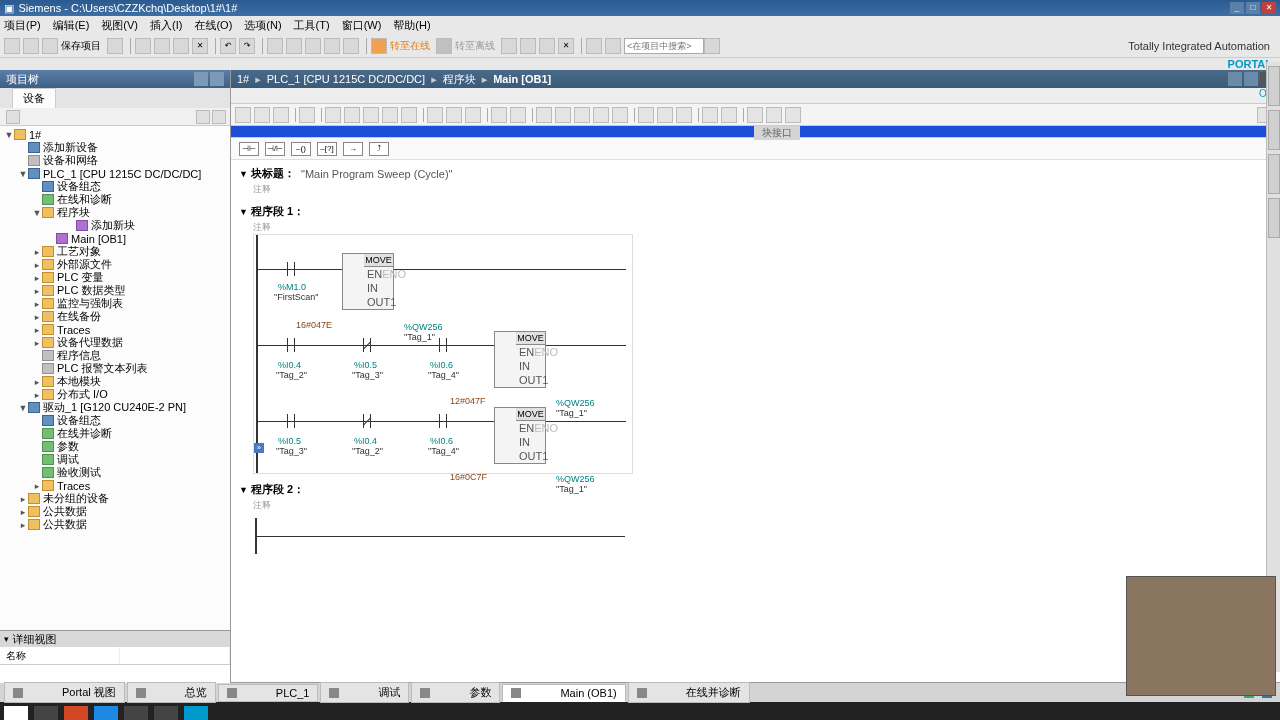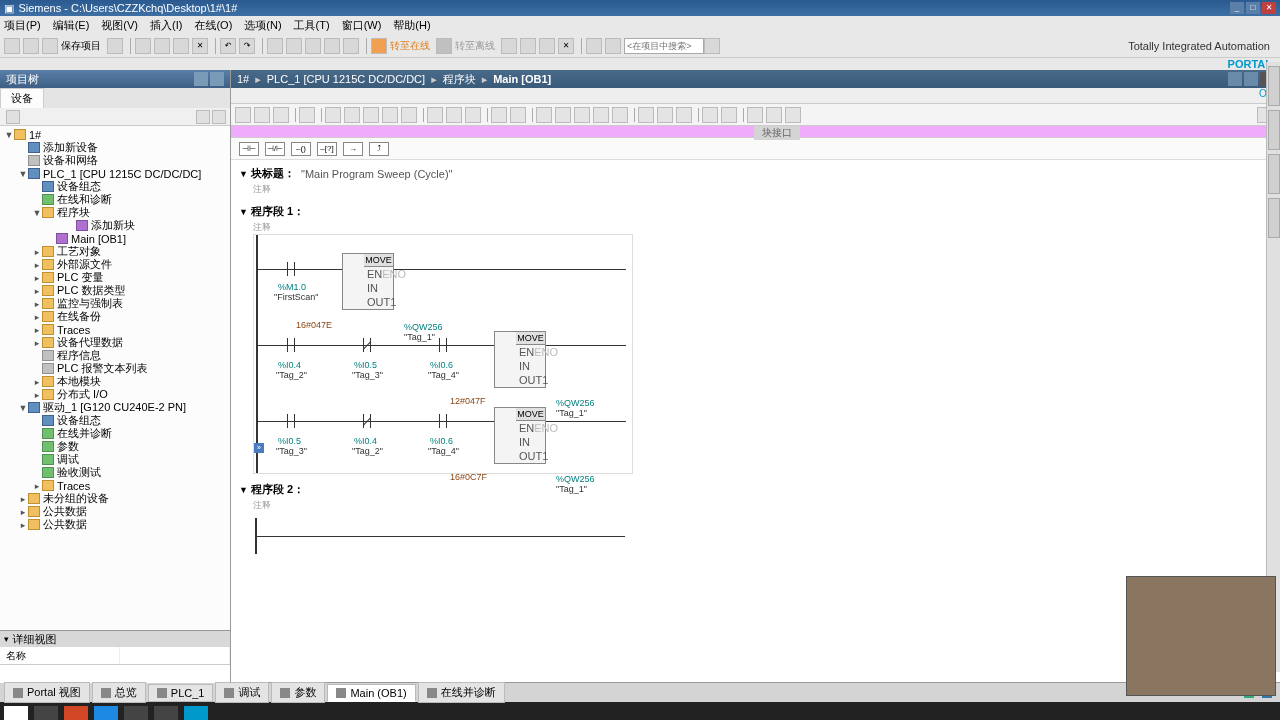--- a/index.html
+++ b/index.html
@@ -15,21 +15,21 @@
 .toolbar .sep{width:1px;height:16px;background:#aaa;margin:0 4px;}
 .toolbar .search{width:80px;height:16px;border:1px solid #aaa;font-size:9px;padding:0 2px;color:#888;}
 .toolbar .tia{margin-left:auto;font-size:11px;color:#333;padding-right:6px;}
 .portal-strip{height:12px;background:#e8e8e8;text-align:right;padding-right:8px;}
 .portal-strip span{color:#0099cc;font-weight:bold;font-size:11px;}
 .main{display:flex;height:612px;}
 .leftpanel{width:231px;display:flex;flex-direction:column;background:#f4f4f4;border-right:1px solid #999;}
 .lp-header{height:18px;background:linear-gradient(#5a7fa8,#3d5f85);color:#fff;padding:0 6px;display:flex;align-items:center;font-size:11px;}
 .lp-header .spacer{flex:1;}
 .lp-header .hbtn{width:14px;height:14px;background:#7a9ab8;margin-left:2px;}
-.tabs{height:20px;background:#e4e4e4;display:flex;}
+.tabs{height:20px;background:#e4e4e4;display:flex;padding-left:12px;}
 .tabs .tab{padding:2px 10px;background:#fcfcfc;border:1px solid #ccc;border-bottom:none;font-size:11px;}
 .lp-tools{height:18px;background:#f0f0f0;border-bottom:1px solid #ccc;display:flex;align-items:center;padding:0 4px;}
 .lp-tools .sp{flex:1;}
 .lp-tools .tb{width:14px;height:14px;margin-left:2px;background:#e0e0e0;border:1px solid #bbb;}
 .tree{flex:1;overflow:auto;background:#fcfcfc;font-size:11px;padding-top:2px;}
 .tnode{display:flex;align-items:center;height:13px;padding:0 2px;white-space:nowrap;cursor:default;}
 .tnode .exp{width:10px;text-align:center;font-size:9px;color:#555;}
 .tnode .ico{width:12px;height:11px;margin-right:3px;display:inline-block;}
 .ico.fold{background:#f0c060;border:1px solid #c09030;}
 .ico.dev{background:#6090c0;border:1px solid #406090;}
@@ -47,21 +47,21 @@
 .breadcrumb{height:18px;background:linear-gradient(#4a6a8a,#3a5a7a);color:#fff;display:flex;align-items:center;padding:0 6px;font-size:11px;}
 .breadcrumb .sep{margin:0 6px;color:#ccc;}
 .breadcrumb .sp{flex:1;}
 .breadcrumb .wb{width:14px;height:14px;margin-left:2px;background:#6a8aaa;}
 .breadcrumb .wb.cl{background:#555;}
 .ed-sub{height:16px;background:#eee;border-bottom:1px solid #ccc;}
 .ed-sub .rt{float:right;color:#0099cc;font-size:10px;padding-right:6px;}
 .ed-toolbar{height:22px;background:#f4f4f4;border-bottom:1px solid #ccc;display:flex;align-items:center;padding:0 4px;}
 .ed-toolbar .eb{width:16px;height:16px;margin-right:3px;background:#e4e4e4;border:1px solid #bbb;}
 .ed-toolbar .esep{width:1px;height:14px;background:#aaa;margin:0 3px;}
-.drawer{height:12px;background:#f0abfc;border-bottom:1px solid #ccc;text-align:center;font-size:9px;color:#666;position:relative;}
+.drawer{height:12px;background:#1d4ed8;border-bottom:1px solid #ccc;text-align:center;font-size:9px;color:#666;position:relative;}
 .drawer .lbl{position:absolute;right:480px;background:#d4d4d4;padding:0 8px;font-size:10px;}
 .lad-instr{height:22px;background:#fafafa;border-bottom:1px solid #ddd;display:flex;align-items:center;padding:0 8px;}
 .lad-instr .li{width:20px;height:14px;margin-right:6px;border:1px solid #888;text-align:center;font-size:8px;line-height:12px;background:#fff;}
 .ladder{flex:1;overflow:auto;background:#fff;position:relative;padding:4px 8px;}
 .blk-title{display:flex;align-items:center;font-size:11px;padding:2px 0;}
 .blk-title .chev{width:12px;font-size:9px;}
 .blk-title .k{font-weight:bold;margin-right:6px;}
 .blk-title .v{color:#555;}
 .comment{font-size:9px;color:#999;padding-left:14px;}
 .network{margin-top:6px;}
@@ -79,21 +79,21 @@
 .contact{position:absolute;width:14px;height:14px;}
 .contact::before,.contact::after{content:"";position:absolute;top:0;bottom:0;width:1px;background:#333;}
 .contact::before{left:3px;}
 .contact::after{right:3px;}
 .contact.neg .slash{position:absolute;left:2px;right:2px;top:50%;height:1px;background:#333;transform:rotate(-45deg);}
 .movebox{position:absolute;width:52px;border:1px solid #888;background:#f4f4f4;font-size:9px;padding-left:21px;}
 .movebox .mh{background:#e0e0e0;text-align:center;border-bottom:1px solid #888;font-size:9px;padding:1px 0;}
 .movebox .mp{display:flex;justify-content:space-between;padding:1px 3px;color:#555;}
 .marker{position:absolute;left:0;width:10px;height:10px;background:#4a7ac0;color:#fff;font-size:7px;text-align:center;line-height:10px;}
 .statusbar{height:20px;background:#d4d4d4;border-top:1px solid #999;display:flex;align-items:center;padding:0 4px;font-size:10px;}
-.statusbar .sbtn{padding:2px 8px;margin-right:2px;background:#e4e4e4;border:1px solid #bbb;display:flex;align-items:center;}
+.statusbar .sbtn{padding:2px 8px;margin-right:2px;background:#e4e4e4;border:1px solid #bbb;display:flex;align-items:center;gap:35px;}
 .statusbar .sbtn.active{background:#fff;border-bottom:1px solid #fff;}
 .statusbar .ico2{width:10px;height:10px;margin-right:4px;background:#888;display:inline-block;}
 .statusbar .sp{flex:1;}
 .taskbar{height:28px;background:#222;display:flex;align-items:center;padding:0 4px;}
 .taskbar .tb{width:24px;height:20px;margin-right:6px;background:#444;}
 .webcam{position:absolute;right:4px;bottom:24px;width:150px;height:120px;background:#8a7560;border:1px solid #555;}
 .rightstrip{position:absolute;right:0;top:62px;width:14px;bottom:48px;background:#e0e0e0;border-left:1px solid #bbb;}
 .rightstrip .rs{width:12px;height:40px;margin:4px auto;background:#d0d0d0;border:1px solid #aaa;}
 </style>
 </head>

